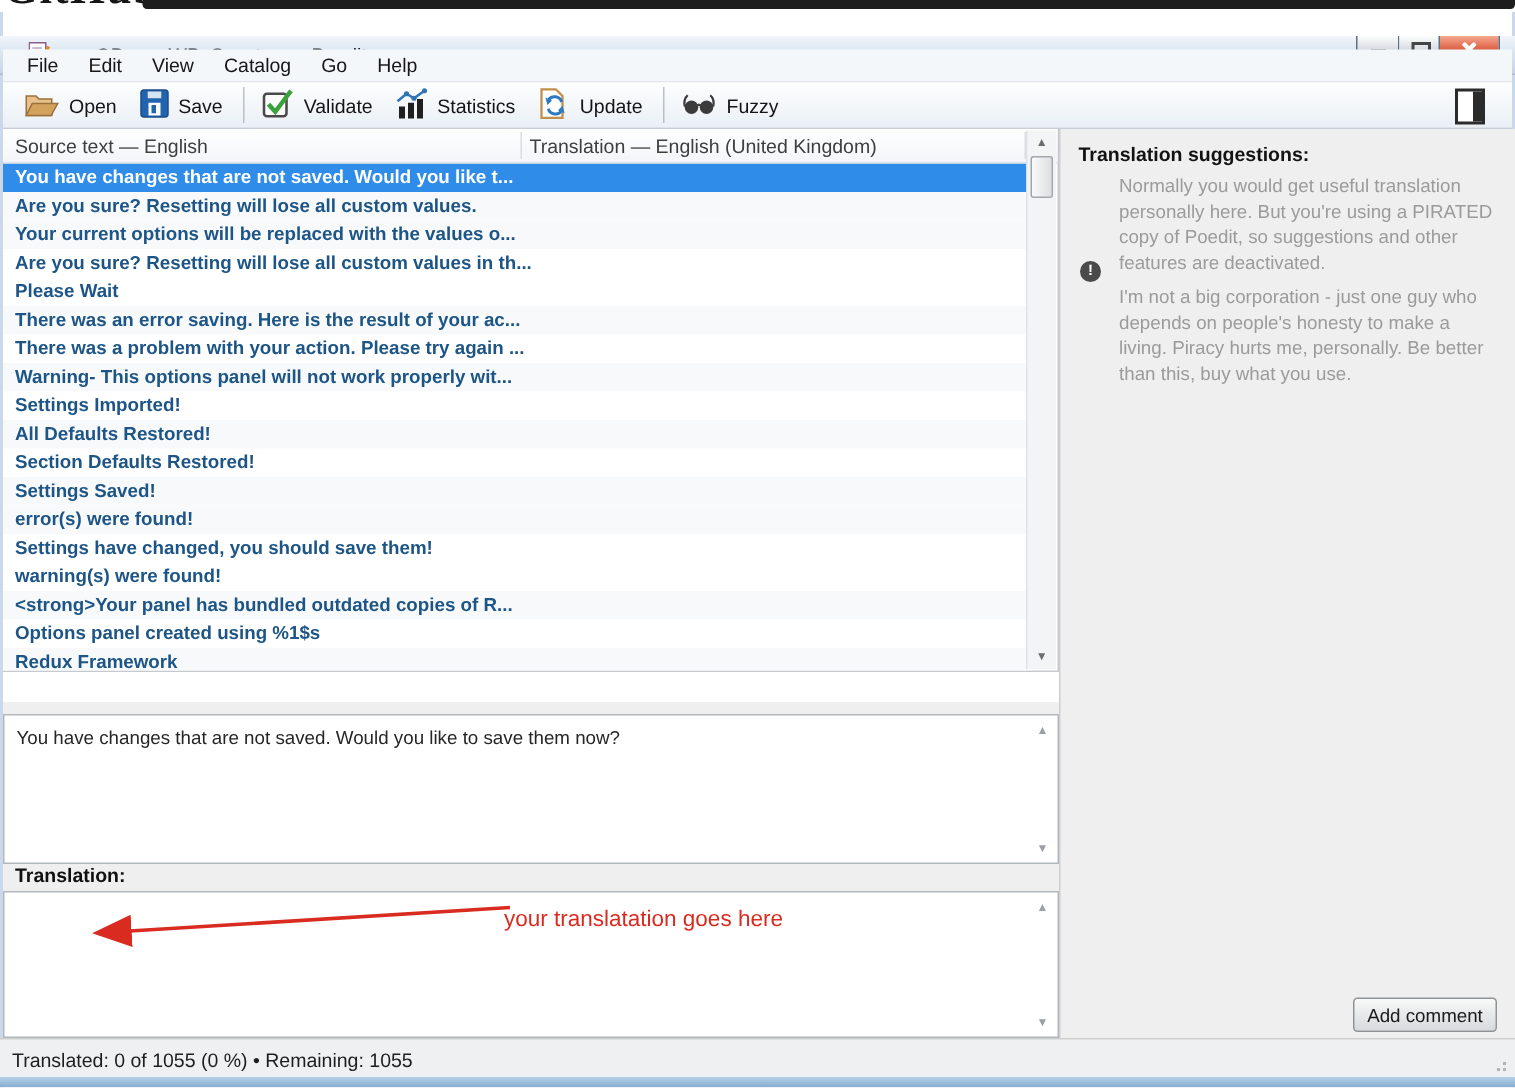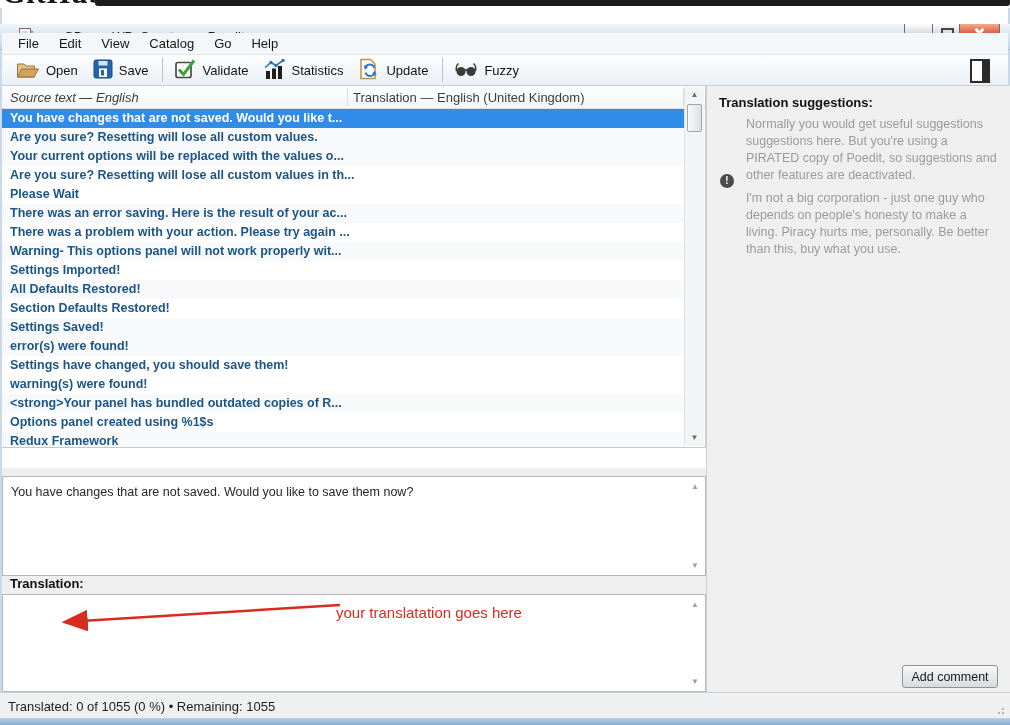--- a/index.html
+++ b/index.html
@@ -44,21 +44,21 @@
   .tsep { width:1px; height:24px; background:#b9c0c8; margin:0 5px; }
   .toggle-box { position:absolute; right:18px; top:4px; width:16px; height:20px; border:2px solid #2b2b2b; background:#fff; }
   .toggle-fill { position:absolute; right:0; top:0; width:6px; height:100%; background:#2b2b2b; }
 
   
   .listpanel { position:absolute; left:2px; top:78px; width:704px; height:362px; background:#fff;
                border-right:1px solid #c6cacf; border-bottom:1px solid #c6cacf; box-sizing:border-box; }
   .listheader { position:absolute; left:0; top:0; right:0; height:22px;
                 background:linear-gradient(#ffffff,#f3f5f8); border-bottom:1px solid #dde1e6; }
   .colh { position:absolute; top:4px; font-size:13px; color:#3e3e3e; white-space:nowrap; }
-  .colh.c1 { left:8px;font-style:italic; } .colh.c2 { left:351px; }
+  .colh.c1 { left:8px; } .colh.c2 { left:351px; }
   .hdiv { position:absolute; top:2px; height:18px; width:1px; background:#d9dde2; }
   .rows { position:absolute; left:0; top:23px; width:682px; bottom:0; overflow:hidden; }
   .lrow { height:19px; line-height:19px; padding-left:8px; font-size:12.5px; font-weight:bold;
           color:var(--row-text,#1d5586); white-space:nowrap; overflow:hidden; }
   .lrow.alt { background:#f7f9fb; }
   .lrow.sel { background:var(--selection,#2f8ce9); color:#fff; }
 
   .vscroll { position:absolute; top:1px; right:1px; width:19px; bottom:1px; background:#f3f4f6; border-left:1px solid #dfe2e6; }
   .sb-arrow { position:absolute; left:0; width:100%; height:16px; text-align:center; font-size:8px;
               color:#6d6d6d; line-height:16px; }
@@ -247,21 +247,21 @@
         </div>
       <div class="vscroll">
         <div class="sb-arrow up">▲</div>
         <div class="sb-thumb"></div>
         <div class="sb-arrow down">▼</div>
       </div>
     </div>
 
     <div class="sidebar">
       <div class="sb-title">Translation suggestions:</div>
-      <div class="sb-para p1">Normally you would get useful suggestions suggestions here. But you're using a PIRATED copy of Poedit, so suggestions and other features are deactivated.</div>
+      <div class="sb-para p1">Normally you would get useful translation personally here. But you're using a PIRATED copy of Poedit, so suggestions and other features are deactivated.</div>
       <div class="info-icon">
         <span>!</span>
       </div>
       <div class="sb-para p2">I'm not a big corporation - just one guy who depends on people's honesty to make a living. Piracy hurts me, personally. Be better than this, buy what you use.</div>
       <button class="add-comment">Add comment</button>
     </div>
 
     <div class="panel-label lbl-src">Source text:</div>
     <div class="editbox box-src">
       <div class="boxtext">You have changes that are not saved. Would you like to save them now?</div>

